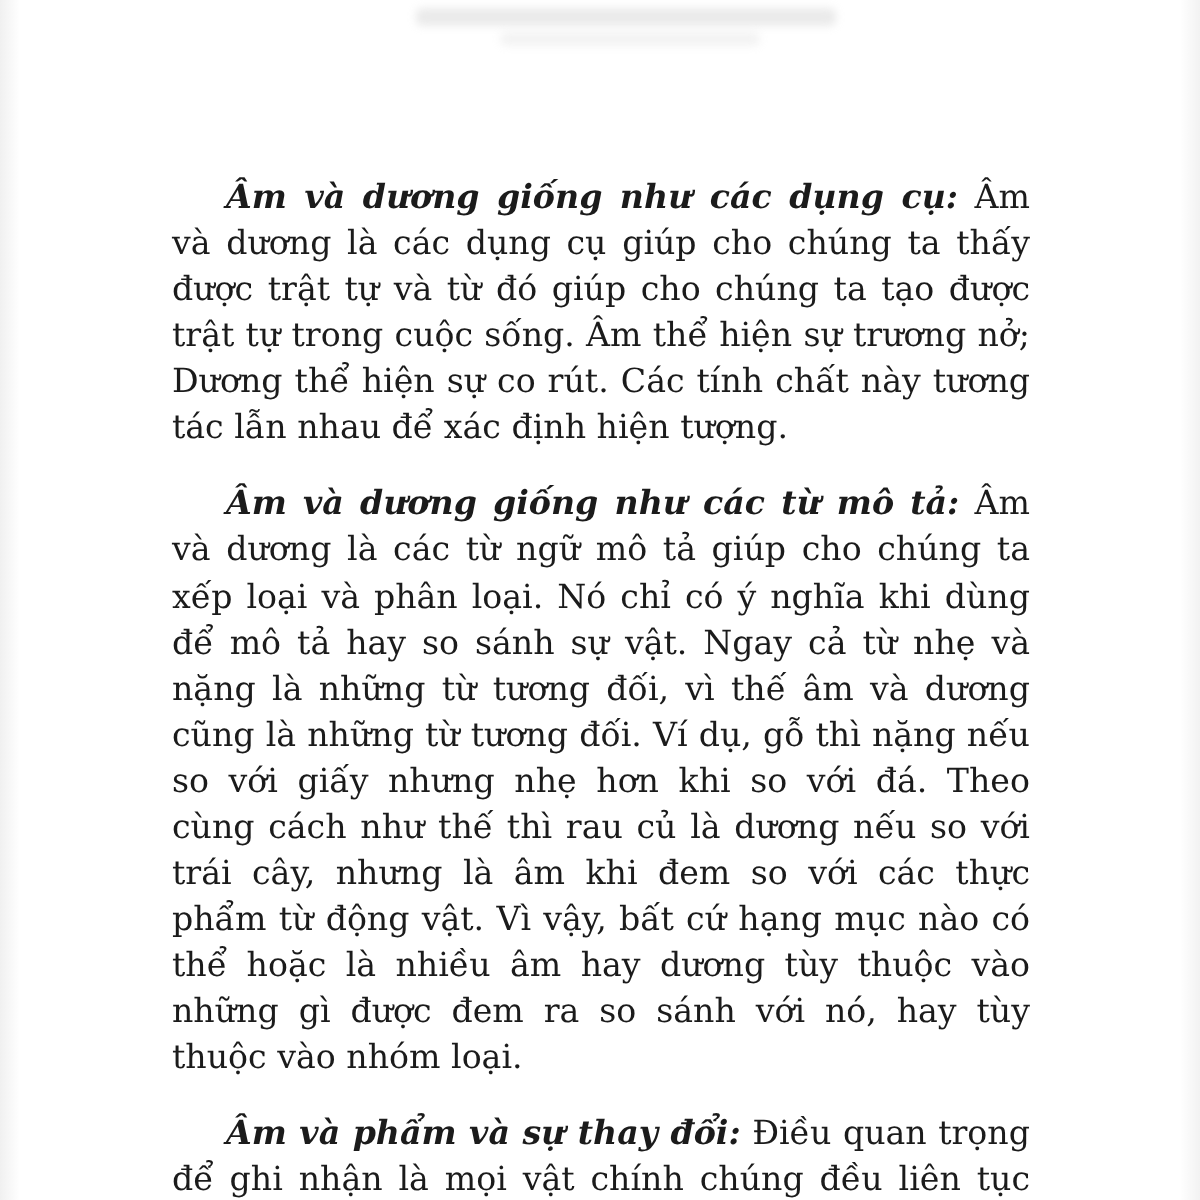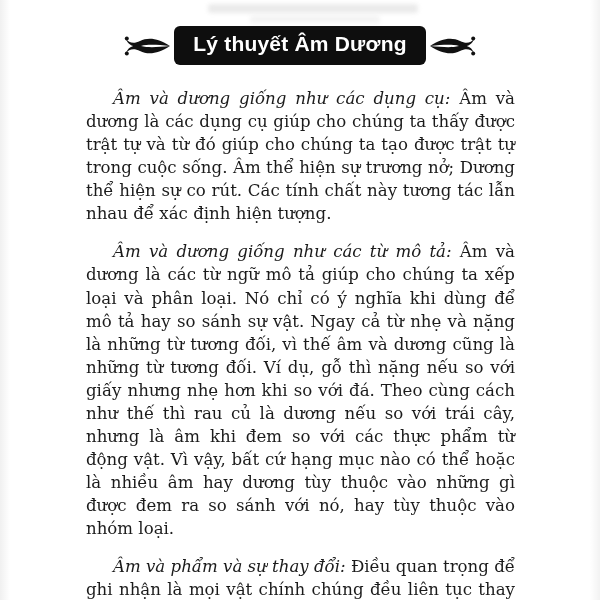--- a/index.html
+++ b/index.html
@@ -68,55 +68,34 @@
     width: 429px;
     text-align: justify;
     font-size: 16.6px;
     line-height: 1.39;
   }
   .body-text p {
     margin: 0 0 15px 0;
     text-indent: 27px;
   }
   .lead {
-    font-weight: normal;
+    font-weight: bold;
     font-style: italic;
   }
 </style>
 </head>
 <body>
 
 <div class="page">
 
   <div class="ghost g1"></div>
   <div class="ghost g2"></div>
   <div class="edge-left"></div>
   <div class="edge-right"></div>
 
-  <div class="header">
-    <span class="ornament left">
-      <svg width="46" height="26" viewBox="0 0 46 26" aria-hidden="true">
-        <path d="M0,13 C12,5 22,4 30,8 C36,11 41,10 44,6 C42,12 36,15 29,13 C21,11 12,12 0,13 Z" fill="#111"></path>
-        <path d="M0,13 C12,21 22,22 30,18 C36,15 41,16 44,20 C42,14 36,11 29,13 C21,15 12,14 0,13 Z" fill="#111"></path>
-        <circle cx="43.2" cy="5.6" r="2" fill="#111"></circle>
-        <circle cx="43.2" cy="20.4" r="2" fill="#111"></circle>
-      </svg>
-    </span>
-    <div class="title-box">
-      <span class="title-text">Lý thuyết Âm Dương</span>
-    </div>
-    <span class="ornament right">
-      <svg width="46" height="26" viewBox="0 0 46 26" aria-hidden="true">
-        <path d="M0,13 C12,5 22,4 30,8 C36,11 41,10 44,6 C42,12 36,15 29,13 C21,11 12,12 0,13 Z" fill="#111"></path>
-        <path d="M0,13 C12,21 22,22 30,18 C36,15 41,16 44,20 C42,14 36,11 29,13 C21,15 12,14 0,13 Z" fill="#111"></path>
-        <circle cx="43.2" cy="5.6" r="2" fill="#111"></circle>
-        <circle cx="43.2" cy="20.4" r="2" fill="#111"></circle>
-      </svg>
-    </span>
-  </div>
 
   <div class="body-text">
     <p>
       <span class="lead">Âm và dương giống như các dụng cụ:</span><span> Âm và dương là các dụng cụ giúp cho chúng ta thấy được trật tự và từ đó giúp cho chúng ta tạo được trật tự trong cuộc sống. Âm thể hiện sự trương nở; Dương thể hiện sự co rút. Các tính chất này tương tác lẫn nhau để xác định hiện tượng.</span>
     </p>
     <p>
       <span class="lead">Âm và dương giống như các từ mô tả:</span><span> Âm và dương là các từ ngữ mô tả giúp cho chúng ta xếp loại và phân loại. Nó chỉ có ý nghĩa khi dùng để mô tả hay so sánh sự vật. Ngay cả từ nhẹ và nặng là những từ tương đối, vì thế âm và dương cũng là những từ tương đối. Ví dụ, gỗ thì nặng nếu so với giấy nhưng nhẹ hơn khi so với đá. Theo cùng cách như thế thì rau củ là dương nếu so với trái cây, nhưng là âm khi đem so với các thực phẩm từ động vật. Vì vậy, bất cứ hạng mục nào có thể hoặc là nhiều âm hay dương tùy thuộc vào những gì được đem ra so sánh với nó, hay tùy thuộc vào nhóm loại.</span>
     </p>
     <p>
       <span class="lead">Âm và phẩm và sự thay đổi:</span><span> Điều quan trọng để ghi nhận là mọi vật chính chúng đều liên tục thay đổi, và các điều kiện tác động đến mọi vật đều thay đổi. Những gì âm vào lúc này có thể trở thành dương vào lúc khác tùy thuộc vào các yếu tố như mùa, tuổi tác, kích thước và vị trí nuôi trồng.</span>

